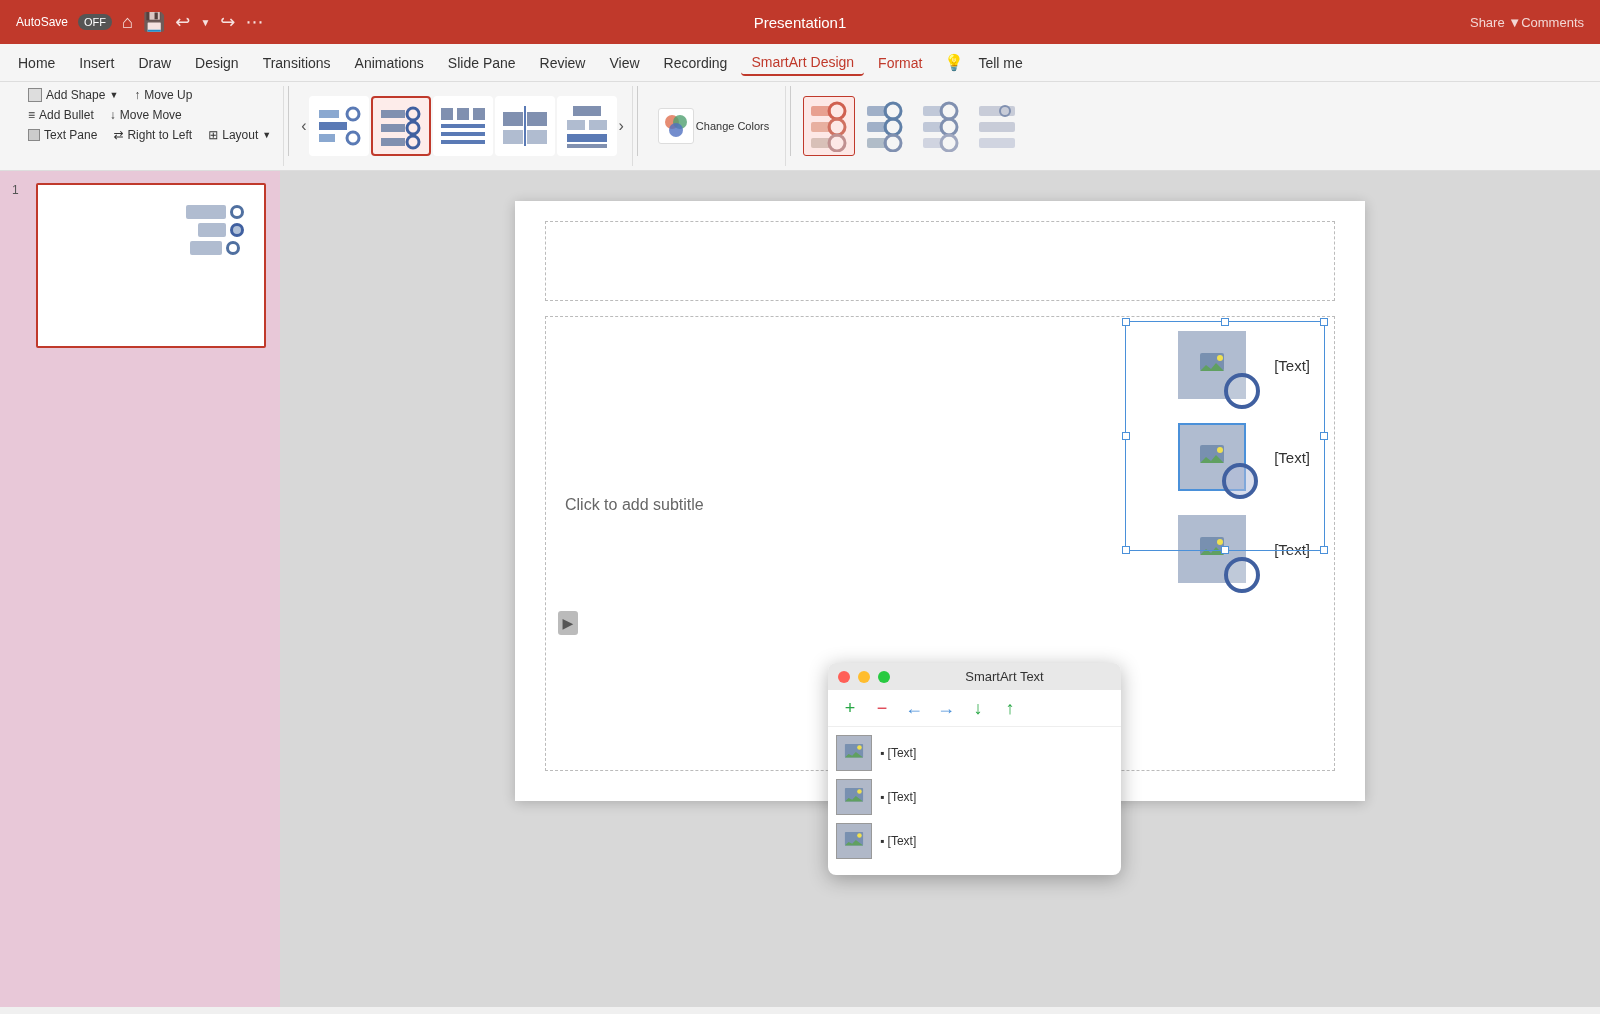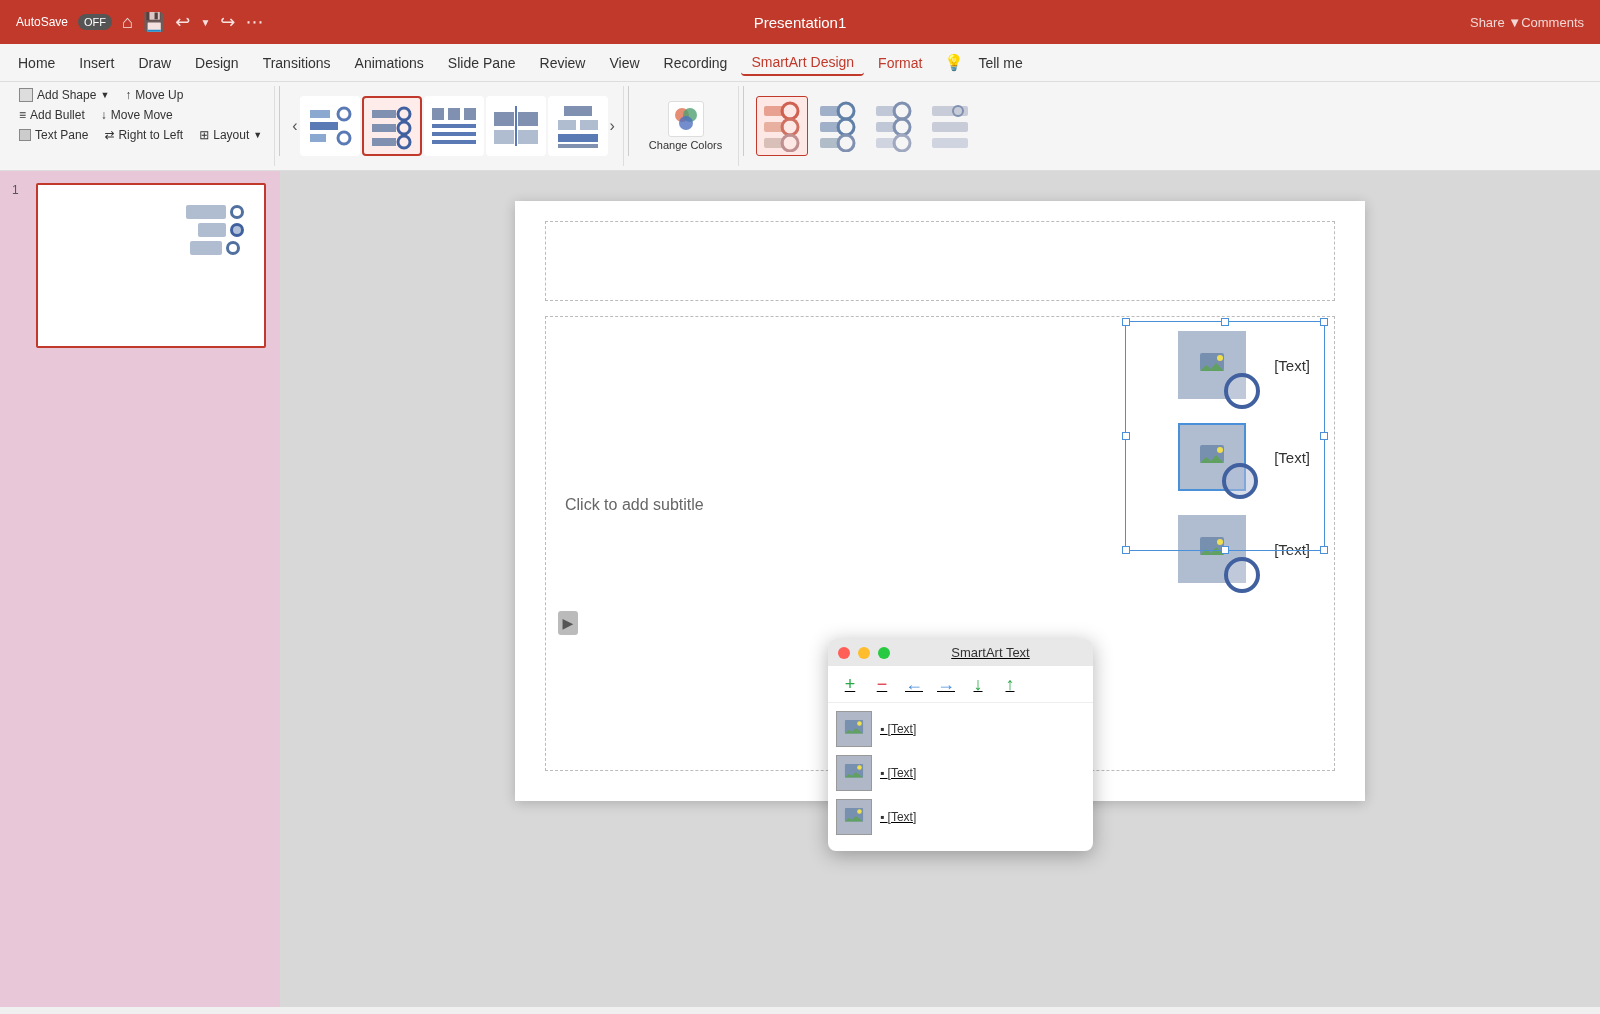--- a/index.html
+++ b/index.html
@@ -46,21 +46,21 @@
     #ribbon {
       background: #f5f5f5;
       border-bottom: 1px solid #ddd;
       display: flex;
       flex-direction: column;
     }
     #ribbon-toolbar {
       height: 88px;
       display: flex;
       align-items: stretch;
-      padding: 4px 7px;
+      padding: 4px 16px;
       gap: 0;
     }
 
     .ribbon-group {
       display: flex;
       align-items: center;
       padding: 0 8px;
       border-right: 1px solid #ddd;
       gap: 4px;
     }
@@ -123,21 +123,20 @@
       border-radius: 3px;
       cursor: pointer;
       display: flex;
       align-items: center;
       justify-content: center;
     }
     .style-thumb.selected { background: #fde8e6; border-color: #c0392b; }
 
     .change-colors-btn {
       display: flex;
-      flex-direction: column;
       align-items: center;
       justify-content: center;
       padding: 4px 8px;
       cursor: pointer;
       border-radius: 4px;
       font-size: 11px;
       color: #333;
       gap: 2px;
       min-width: 60px;
     }
@@ -193,29 +192,28 @@
       width: 850px;
       height: 600px;
       position: relative;
       box-shadow: 0 2px 12px rgba(0,0,0,0.2);
       margin-top: 10px;
     }
 
     
     .smartart-text-panel {
       position: absolute;
-      top: 468px;
+      top: 492px;
       left: 548px;
-      width: 265px;
+      width: 293px;
       background: white;
       border-radius: 8px;
       box-shadow: 0 4px 20px rgba(0,0,0,0.3);
       z-index: 100;
       overflow: hidden;
-      text-decoration: underline;
     }
     .panel-titlebar {
       background: #e8e8e8;
       padding: 6px 10px;
       display: flex;
       align-items: center;
       gap: 8px;
     }
     .panel-dot { width: 12px; height: 12px; border-radius: 50%; cursor: pointer; }
     .panel-dot.red { background: #ff5f57; }

